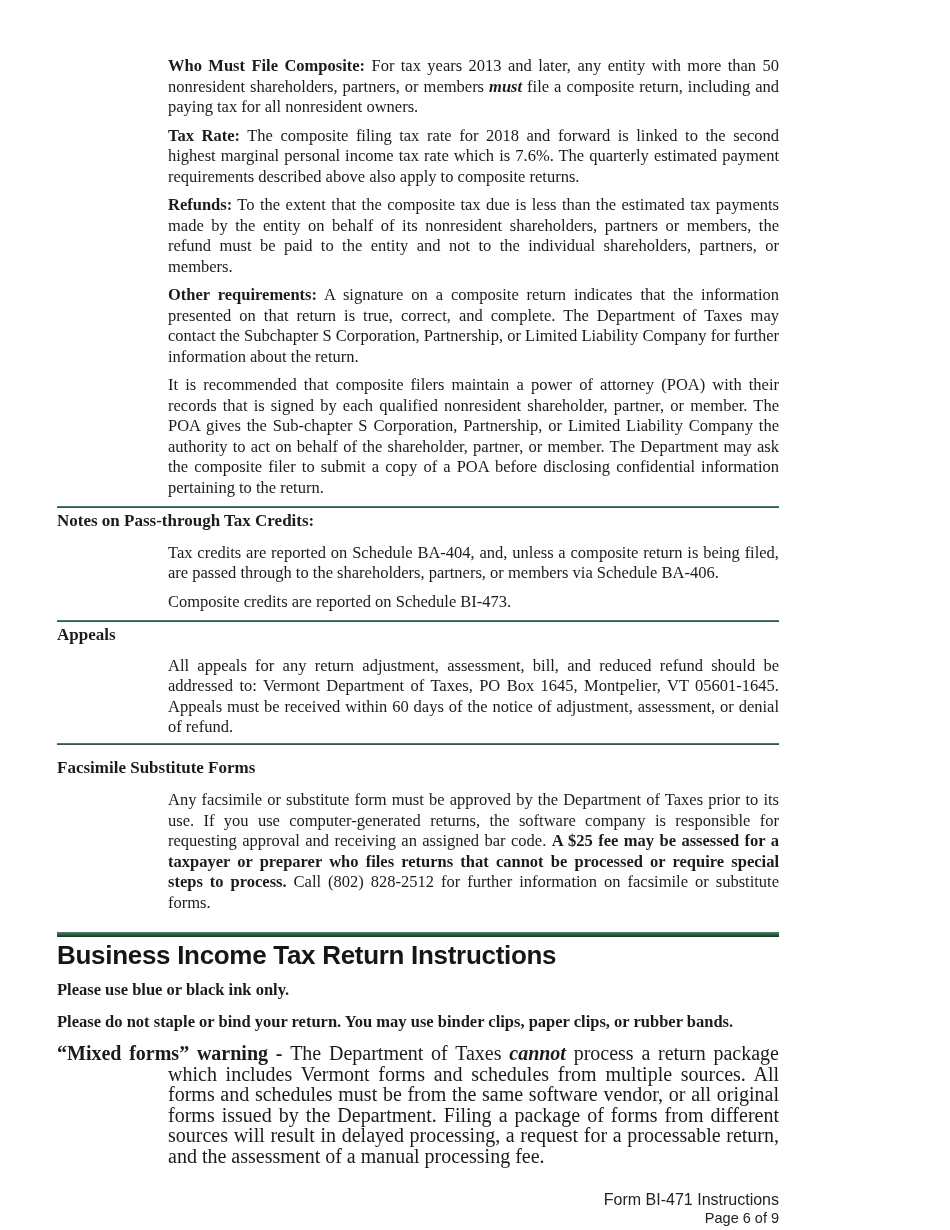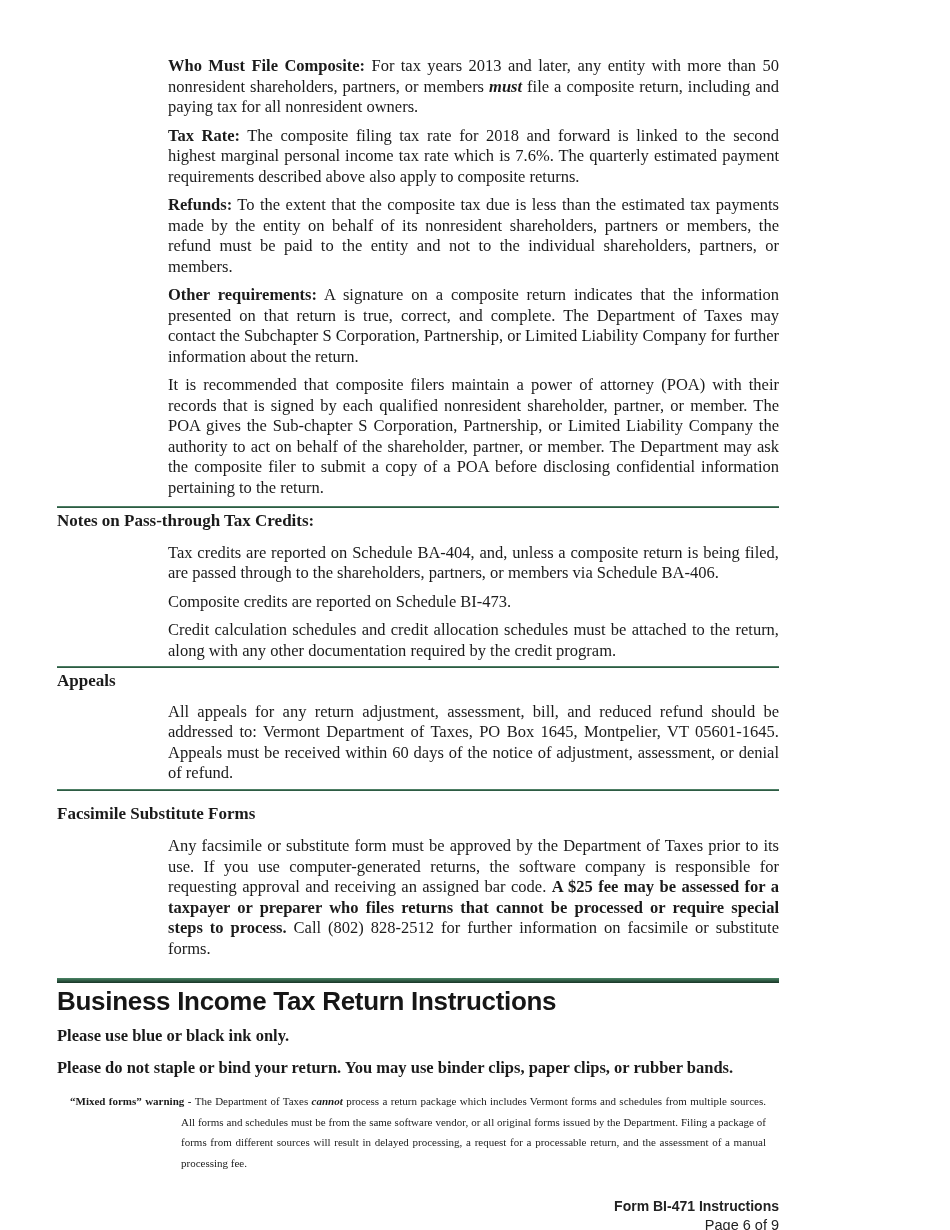--- a/index.html
+++ b/index.html
@@ -59,60 +59,59 @@
     margin: 0 0 10px 0;
     color: #161616;
   }
   .notice {
     font-size: 16.5px;
     font-weight: bold;
     line-height: 20.5px;
     margin: 0 0 11px 0;
   }
   .hanging {
-    font-size: 11px;
+    font-size: 20px;
     line-height: 20.5px;
     text-align: justify;
-    margin: 13px;
+    margin: 0;
     padding-left: 111px;
     text-indent: -111px;
   }
   .footer {
     display: flex;
     justify-content: space-between;
     align-items: flex-end;
     margin-top: 24px;
     font-family: "Liberation Sans", sans-serif;
   }
   .footer-left {
     font-size: 11px;
     font-weight: normal;
     color: #a16207;
     line-height: 18px;
   }
   .footer-right { text-align: right; color: #222222; }
-  .footer-form-name { font-size: 14px; font-weight: bold; line-height: 19px; }
+  .footer-form-name { font-size: 16px; font-weight: normal; line-height: 19px; }
   .footer-page, .footer-rev { font-size: 14.5px; line-height: 18px; }
 </style>
 </head>
 <body>
 
 <div class="page">
 
   <p class="para"><span class="b">Who Must File Composite:</span><span> For tax years 2013 and later, any entity with more than 50 nonresident shareholders, partners, or members </span><span class="b i">must</span><span> file a composite return, including and paying tax for all nonresident owners.</span></p>
   <p class="para"><span class="b">Tax Rate:</span><span> The composite filing tax rate for 2018 and forward is linked to the second highest marginal personal income tax rate which is 7.6%.  The quarterly estimated payment requirements described above also apply to composite returns.</span></p>
   <p class="para"><span class="b">Refunds:</span><span> To the extent that the composite tax due is less than the estimated tax payments made by the entity on behalf of its nonresident shareholders, partners or members, the refund must be paid to the entity and not to the individual shareholders, partners, or members.</span></p>
   <p class="para"><span class="b">Other requirements:</span><span> A signature on a composite return indicates that the information presented on that return is true, correct, and complete.  The Department of Taxes may contact the Subchapter S Corporation, Partnership, or Limited Liability Company for further information about the return.</span></p>
   <p class="para"><span>It is recommended that composite filers maintain a power of attorney (POA) with their records that is signed by each qualified nonresident shareholder, partner, or member.  The POA gives the Sub-chapter S Corporation, Partnership, or Limited Liability Company the authority to act on behalf of the shareholder, partner, or member.  The Department may ask the composite filer to submit a copy of a POA before disclosing confidential information pertaining to the return.</span></p>
 
   <div class="rule"></div>
   <div class="section-heading credits-heading">Notes on Pass-through Tax Credits:</div>
   <p class="para">Tax credits are reported on Schedule BA-404, and, unless a composite return is being filed, are passed through to the shareholders, partners, or members via Schedule BA-406.</p>
   <p class="para">Composite credits are reported on Schedule BI-473.</p>
-  <p class="para tight">Credit calculation schedules and credit allocation schedules must be attached to the return, along with any other documentation required by the credit program.</p>
 
   <div class="rule"></div>
   <div class="section-heading appeals-heading">Appeals</div>
   <p class="para tight">All appeals for any return adjustment, assessment, bill, and reduced refund should be addressed to: Vermont Department of Taxes, PO Box 1645, Montpelier, VT 05601-1645.  Appeals must be received within 60 days of the notice of adjustment, assessment, or denial of refund.</p>
 
   <div class="rule"></div>
   <div class="section-heading facsimile-heading">Facsimile Substitute Forms</div>
   <p class="para tight"><span>Any facsimile or substitute form must be approved by the Department of Taxes prior to its use.  If you use computer-generated returns, the software company is responsible for requesting approval and receiving an assigned bar code.  </span><span class="b">A $25 fee may be assessed for a taxpayer or preparer who files returns that cannot be processed or require special steps to process.</span><span>  Call (802) 828-2512 for further information on facsimile or substitute forms.</span></p>
 
   <div class="title-rule"></div>

